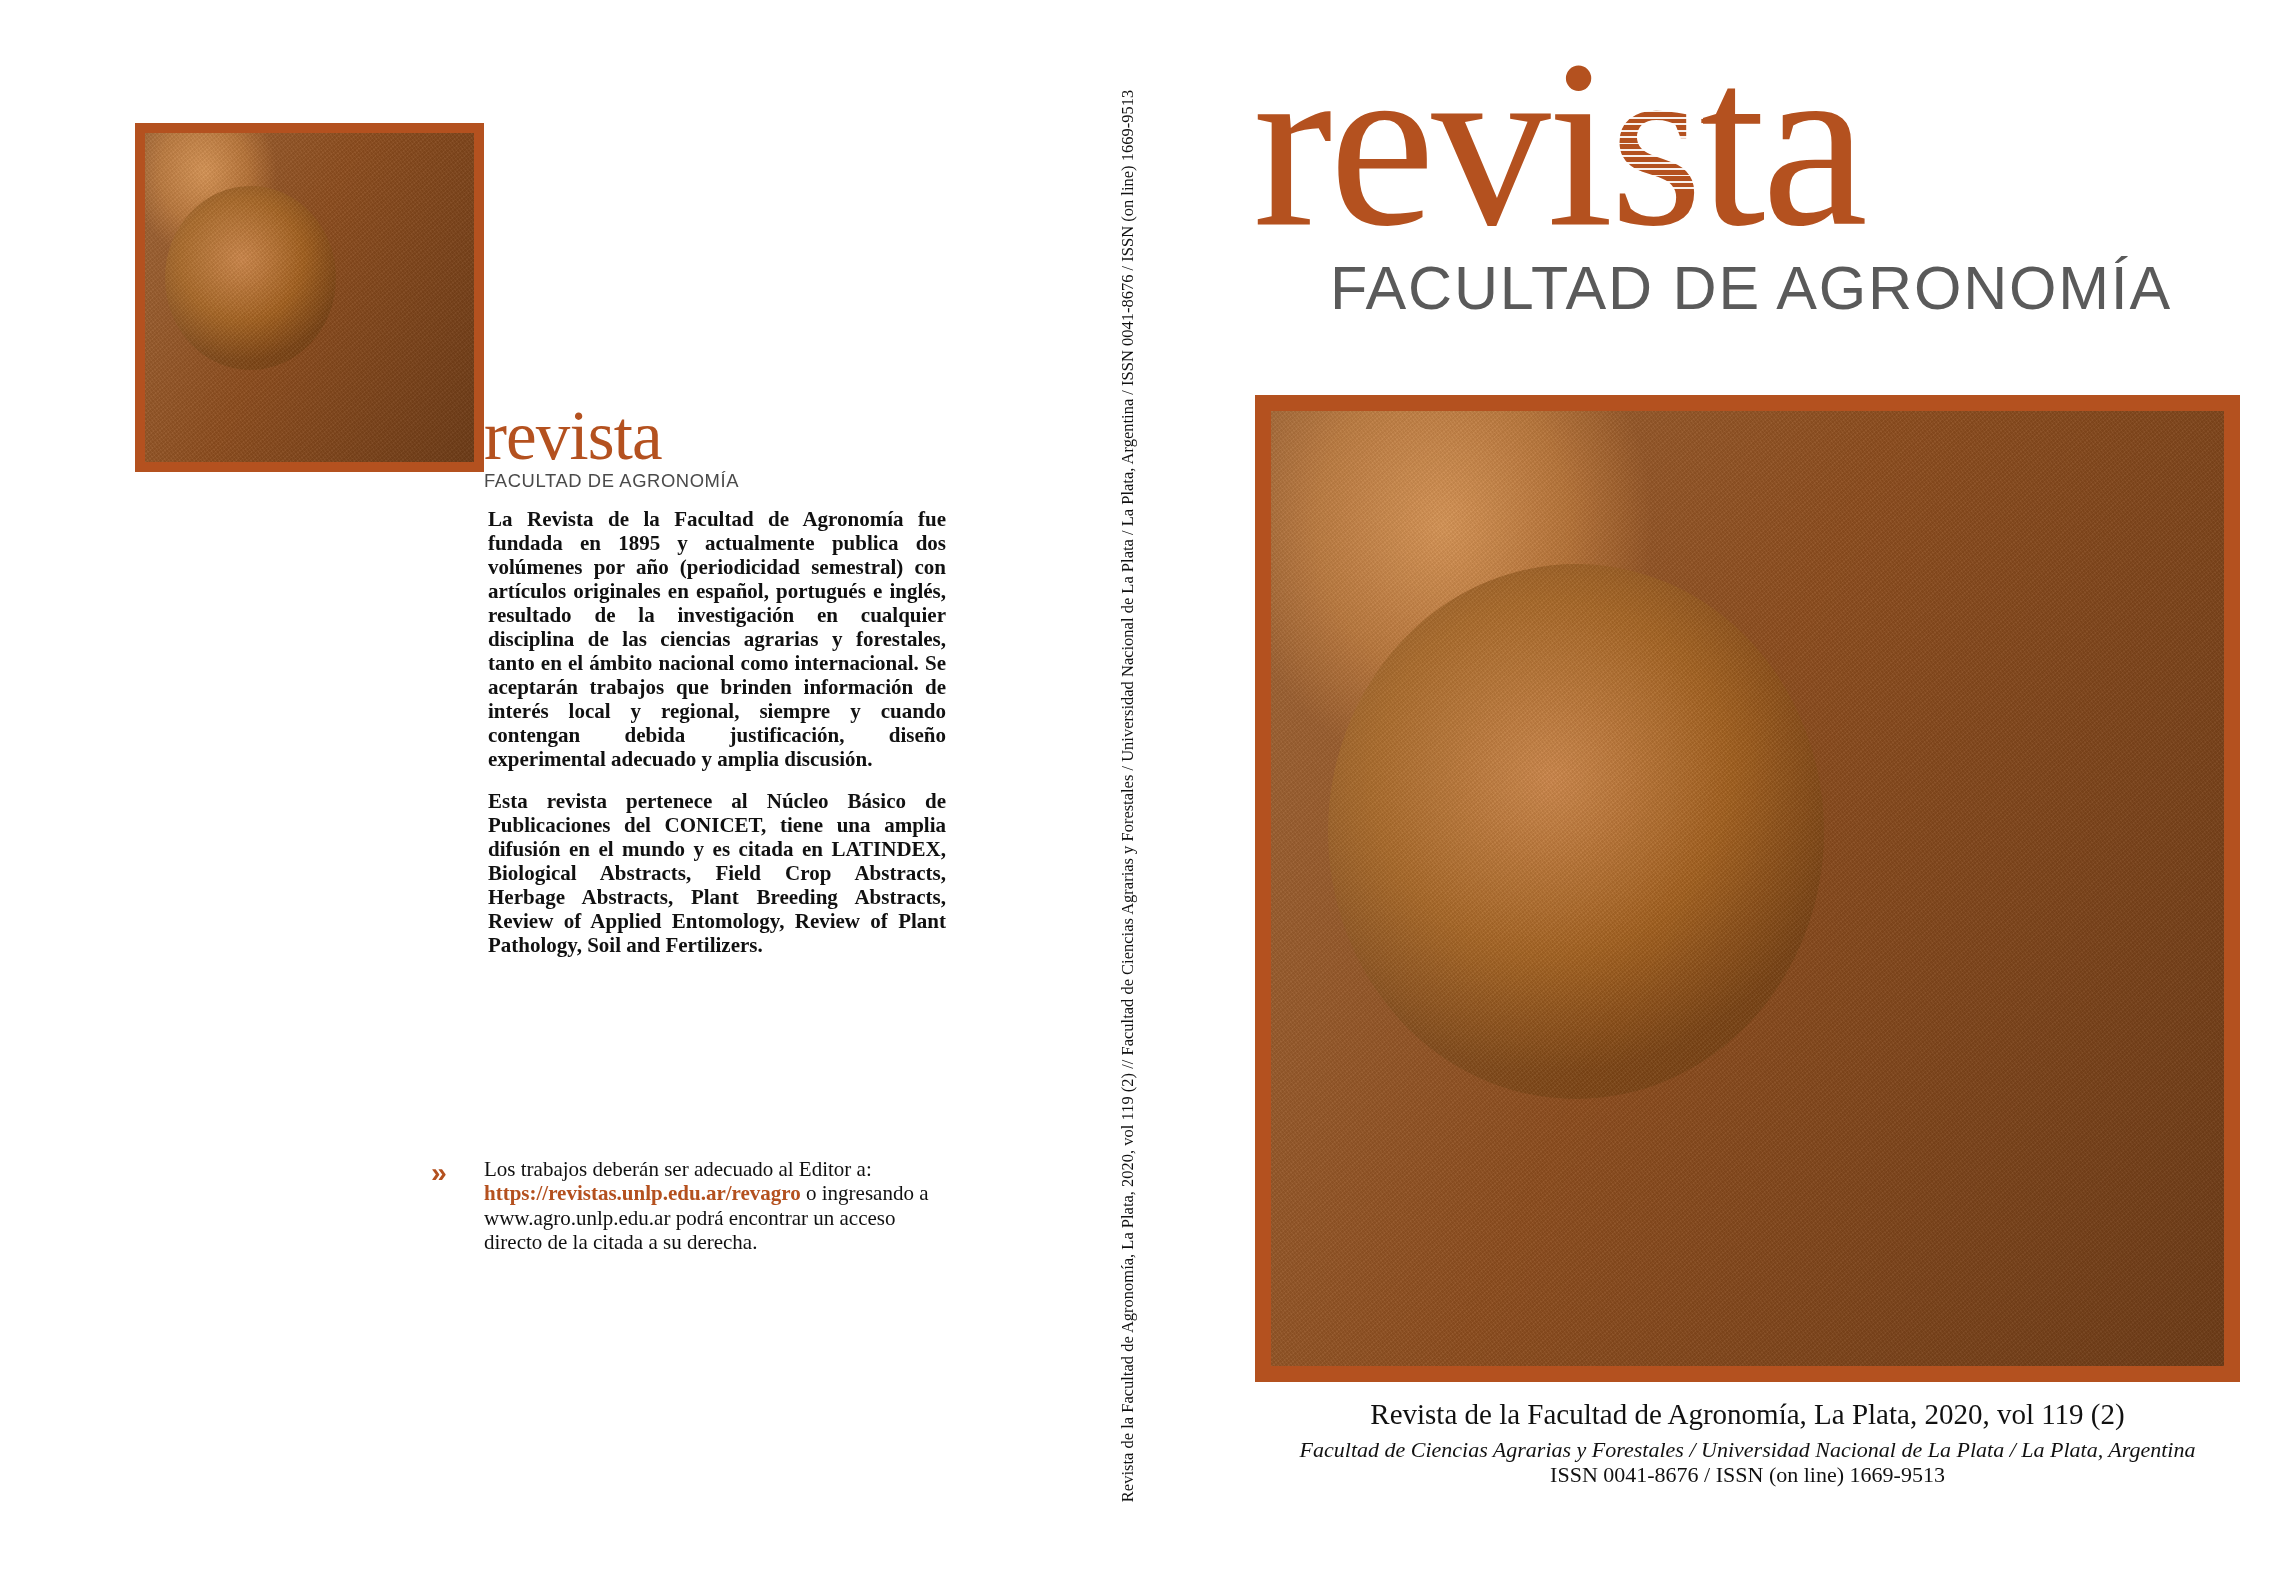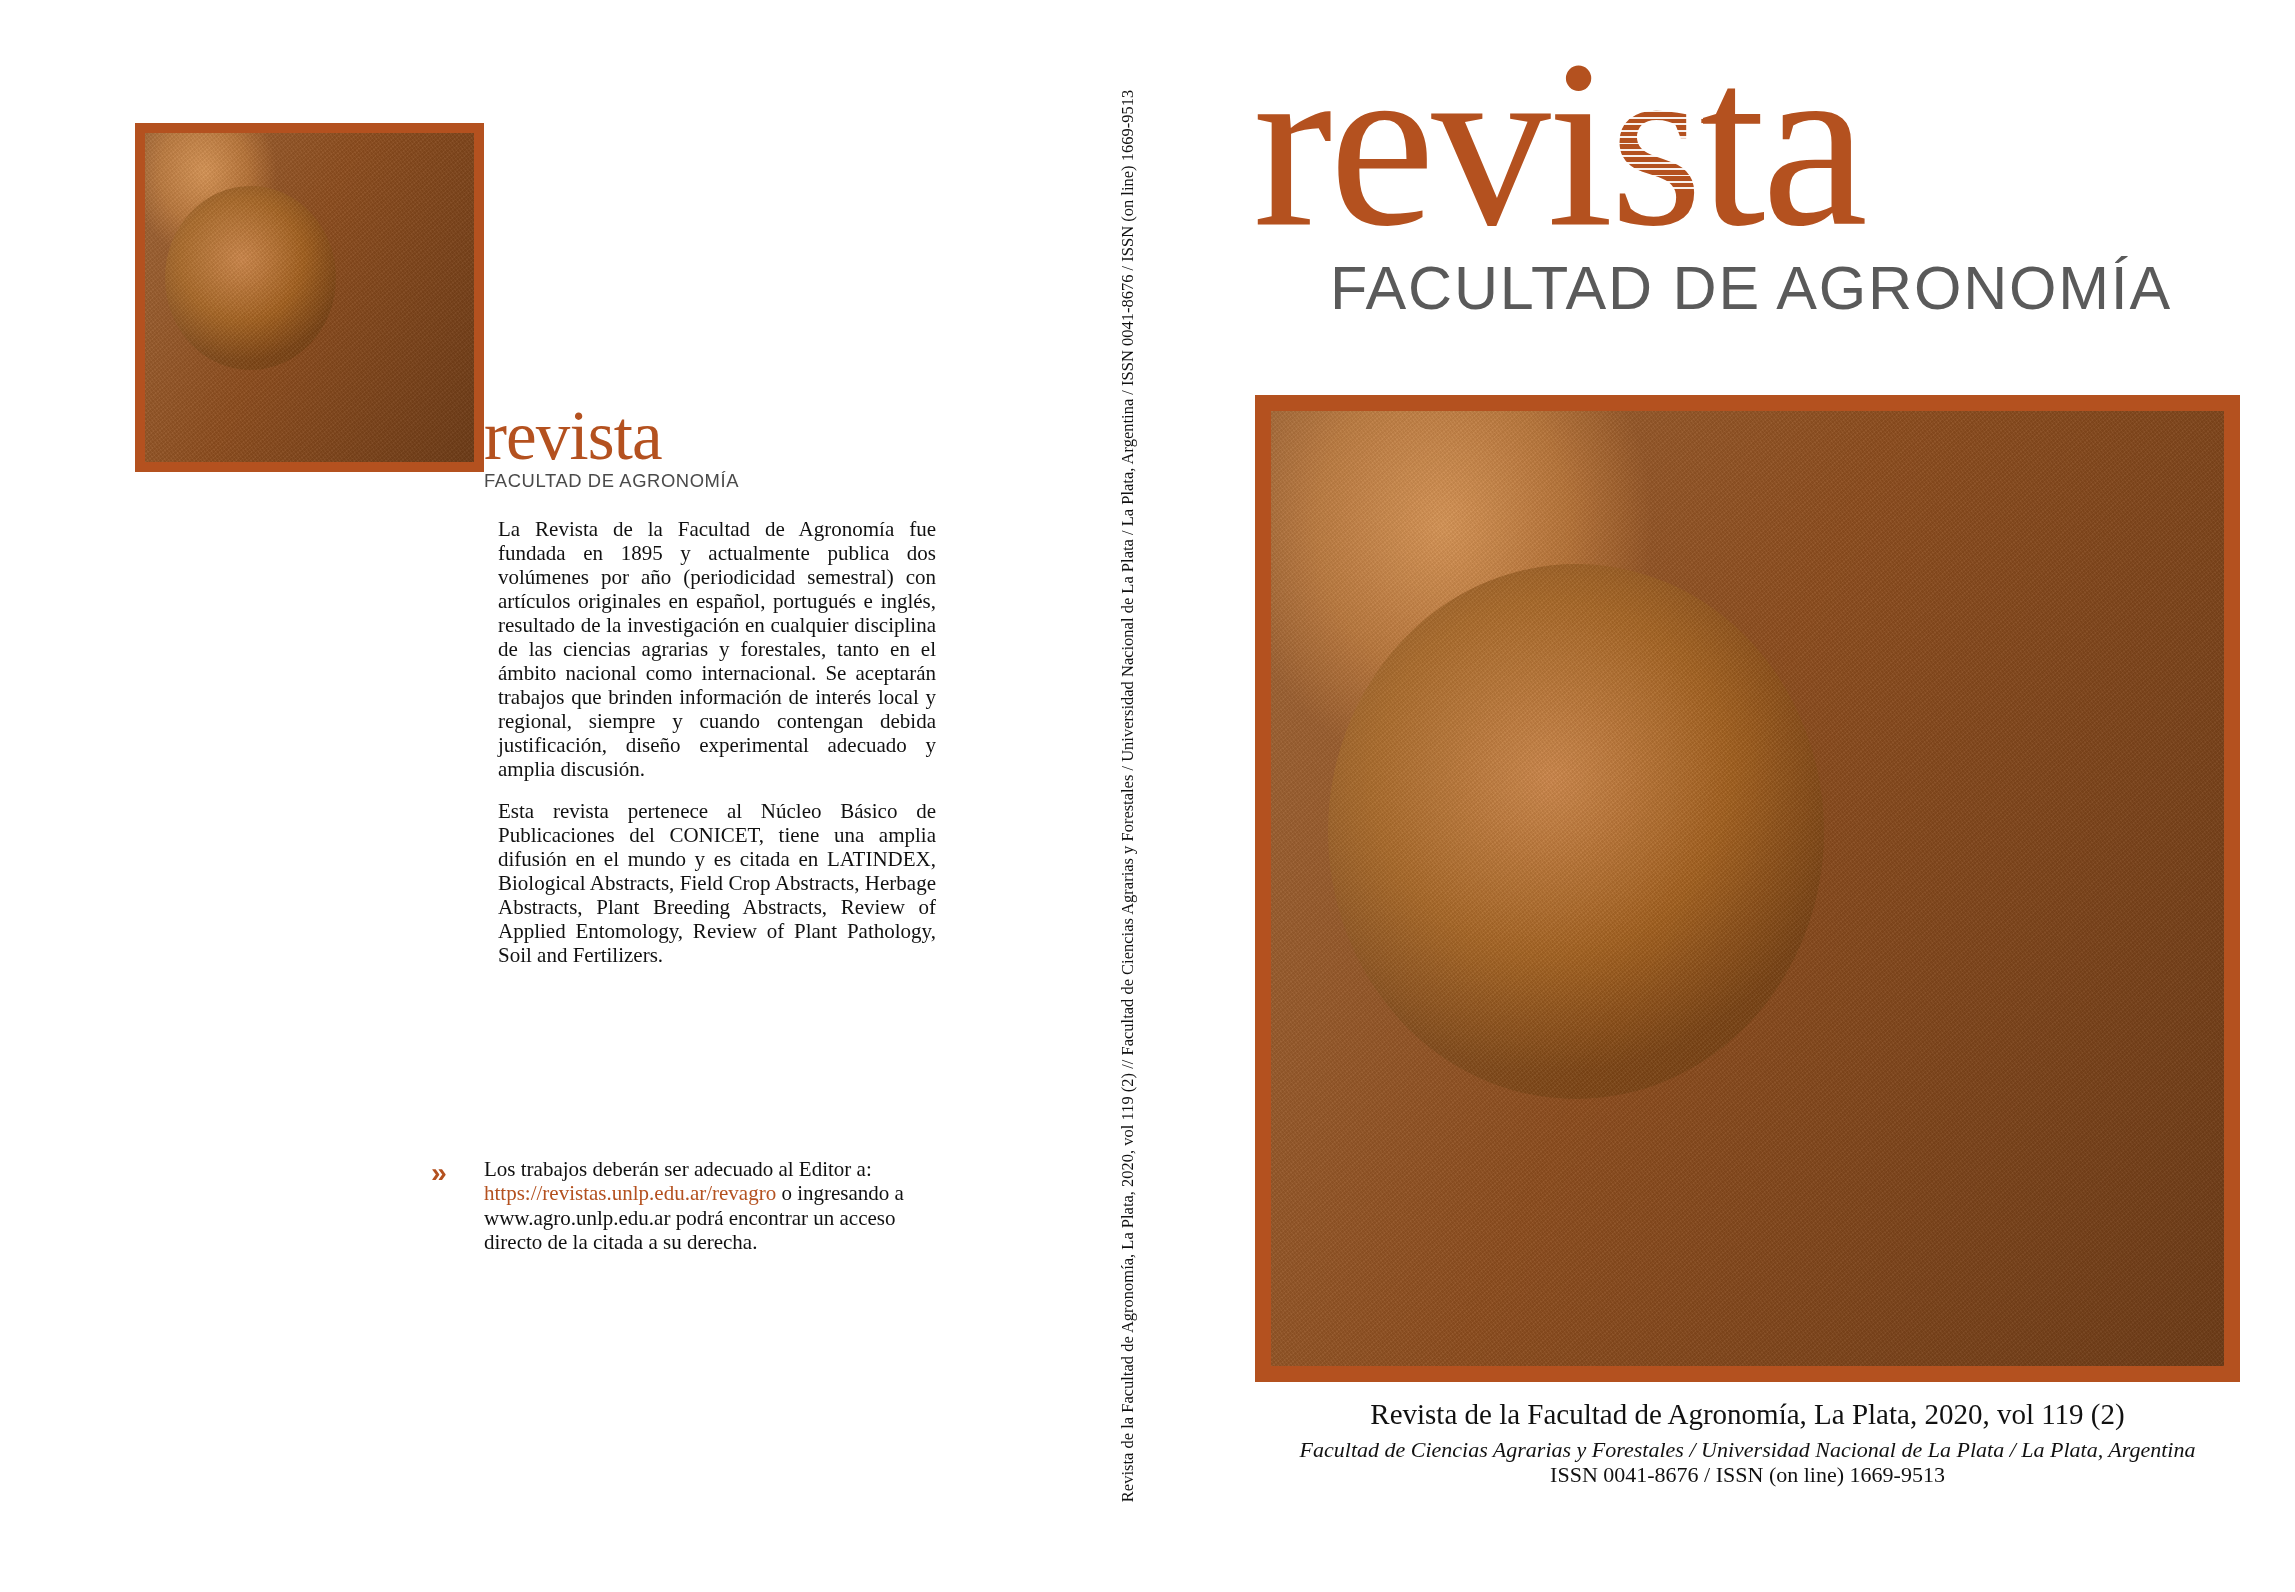--- a/index.html
+++ b/index.html
@@ -99,21 +99,21 @@
   #back-text {
     position: absolute;
     left: 484px; top: 503px;
     width: 466px;
     font-size: 21px;
     line-height: 1.145;
     text-align: justify;
     text-justify: inter-word;
     color: #111111;
   }
-  #back-text p { margin: 14px; }
+  #back-text p { margin: 4px; font-weight: bold; }
   #back-text p.gap { margin-top: 17.4px; }
 
   #editor-block {
     position: absolute;
     left: 484px; top: 1157px;
     width: 466px;
     font-size: 21px;
     line-height: 1.16;
     color: #111111;
   }
@@ -122,20 +122,21 @@
     left: -53px; top: 0.9px;
     color: #b4511f;
     font-family: "Liberation Sans", sans-serif;
     font-size: 28.5px;
     font-weight: bold;
     line-height: 1;
   }
   #editor-block a, #editor-block .link {
     color: #b4511f;
     text-decoration: none;
+    font-weight: bold;
   }
 
   
   #spine {
     position: absolute;
     left: 1102px; top: 0;
     width: 51px; height: 1592px;
   }
   #spine-text {
     position: absolute;

